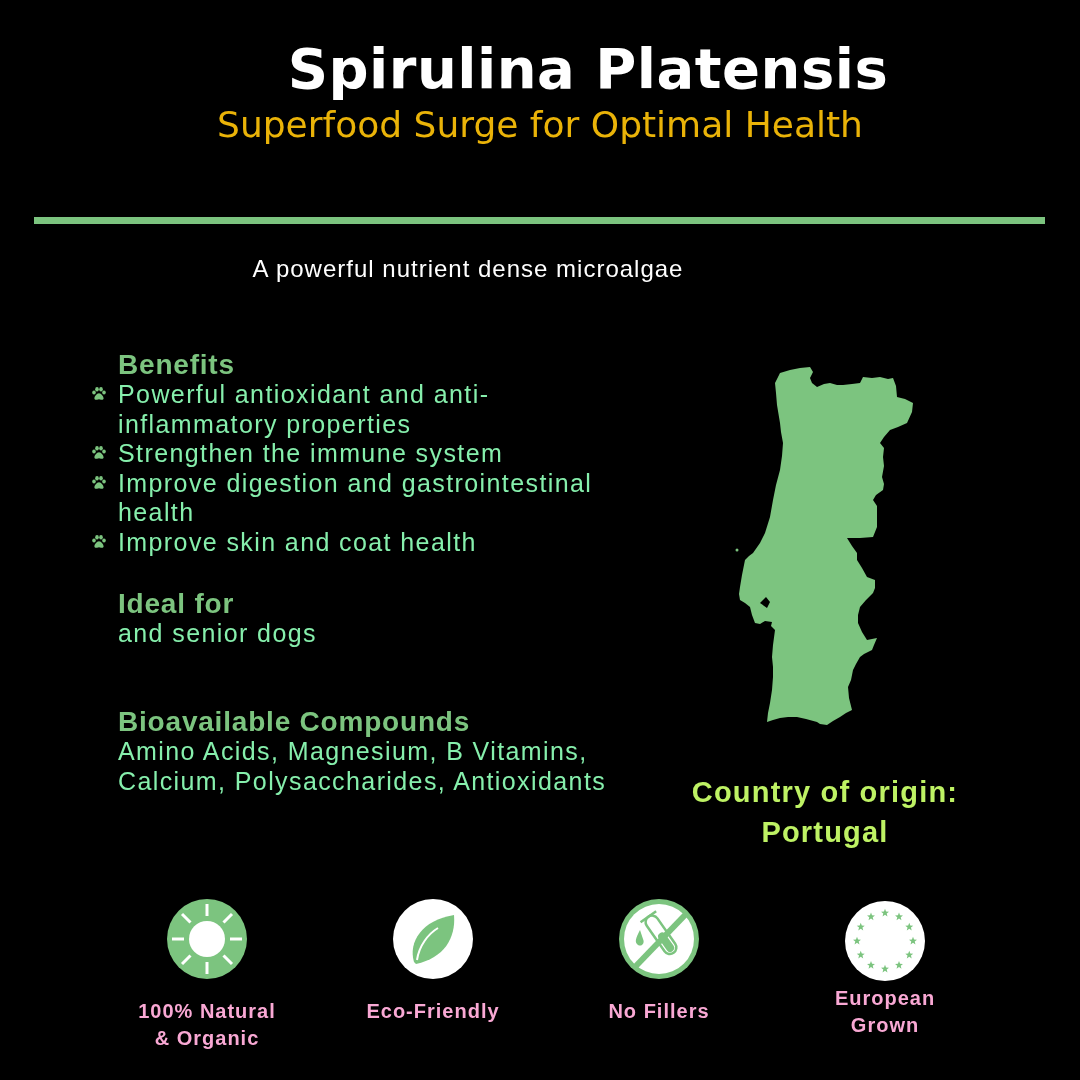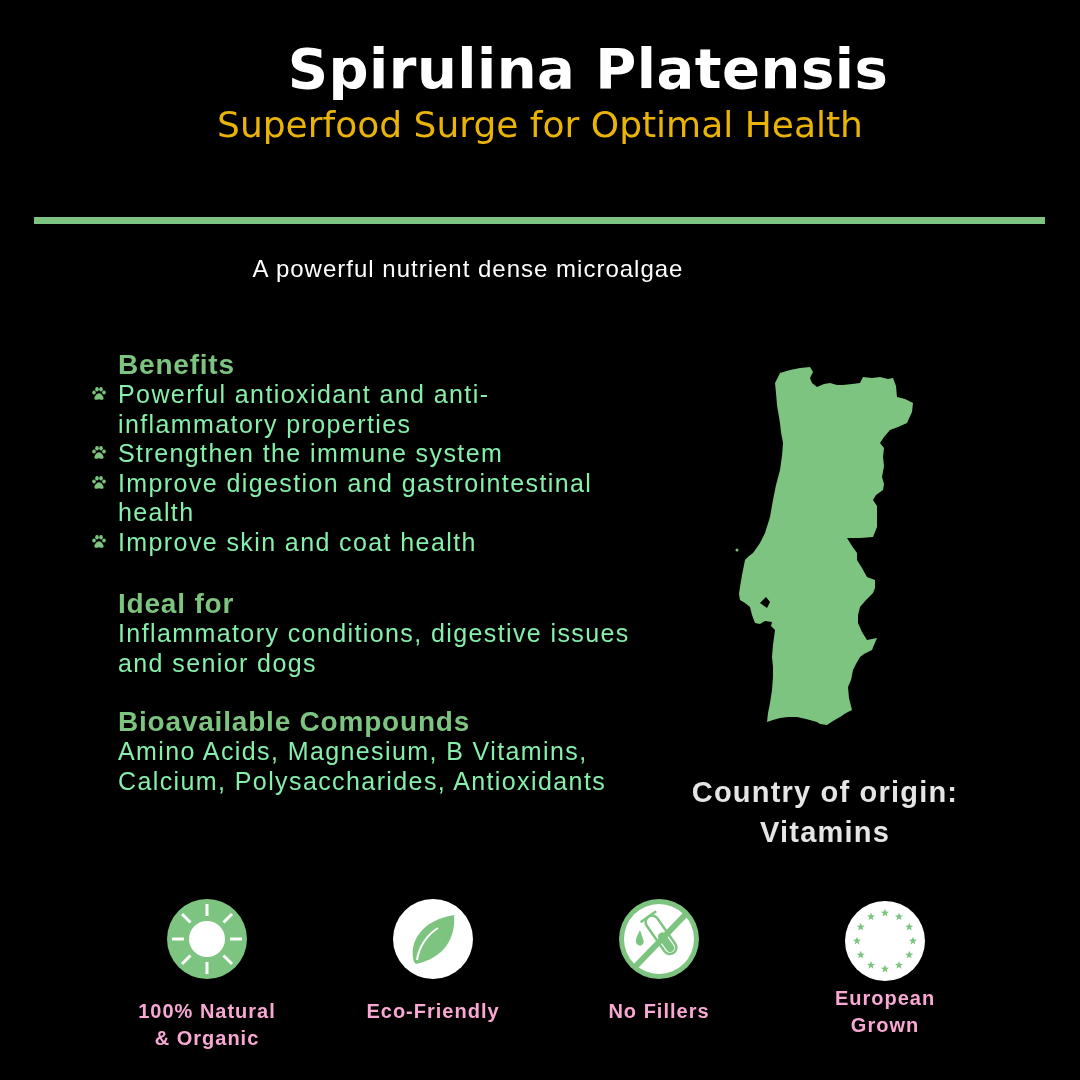--- a/index.html
+++ b/index.html
@@ -85,21 +85,20 @@
             <path d="M8 7.2c2.4 0 4.6 3.4 4.6 5.1 0 1.6-1.7 1.7-2.6 1.4-.8-.3-1.3-.5-2-.5s-1.2.2-2 .5c-.9.3-2.6.2-2.6-1.4 0-1.7 2.2-5.1 4.6-5.1z"></path>
           </g>
       </svg>
       <div>Improve skin and coat health</div>
     </li>
   </ul>
 </div>
 
 <div class="abs sec" style="top:589px;">
   <div class="h" style="color:#7cc47f">Ideal for</div>
-  <div class="p">Inflammatory conditions, digestive issues</div>
   <div class="p">and senior dogs</div>
 </div>
 
 <div class="abs sec" style="top:707px;">
   <div class="h" style="color:#7cc47f">Bioavailable Compounds</div>
   <div class="p">Amino Acids, Magnesium, B Vitamins,</div>
   <div class="p">Calcium, Polysaccharides, Antioxidants</div>
 </div>
 
 <svg class="abs" style="left:0;top:0;" width="1080" height="1080">
@@ -112,23 +111,23 @@
     L858,623 L862,632 L867,640 L877,638 L874,645 L872,650 L864,654 L860,657 L856,664 L853,670 L851,680
     L848,687 L849,698 L852,710 L846,713 L840,717 L833,721 L827,725 L820,724 L817,722 L806,719 L797,717
     L788,717 L780,718 L773,720 L767,722 L768,713 L770,703 L772,690 L773,677 L773,667 L772,657 L773,645
     L775,630 L771,626 L772,622 L765,621 L760,624 L755,623 L752,615 L750,607 L745,603 L740,600 L739,594
     L740,587 L742,575 L745,560 L749,556 L753,553 L760,543 L765,533 L770,517 L773,500 L776,485 L780,470
     L782,456 L783,443 L781,432 L780,423 L777,405 L776,393 Z
     M760,603 L766,597 L770,602 L767,608 Z" fill-rule="evenodd"></path>
   <circle cx="737" cy="550" r="1.5" fill="#7cc47f"></circle>
 </svg>
 
-<div class="abs origin" style="color:#e5e5e5">
+<div class="abs origin" style="color:#bef264">
   <div>Country of origin:</div>
-  <div>Vitamins</div>
+  <div>Portugal</div>
 </div>
 
 <div class="badge" style="left:97px;">
   <svg width="82" height="82" viewBox="0 0 82 82">
     <circle cx="41" cy="41" r="40" fill="#7cc47f"></circle>
     <circle cx="41" cy="41" r="18" fill="#fff"></circle>
     <g stroke="#fff" stroke-width="3" stroke-linecap="butt">
       <line x1="41" y1="6" x2="41" y2="18"></line>
       <line x1="41" y1="64" x2="41" y2="76"></line>
       <line x1="6" y1="41" x2="18" y2="41"></line>

